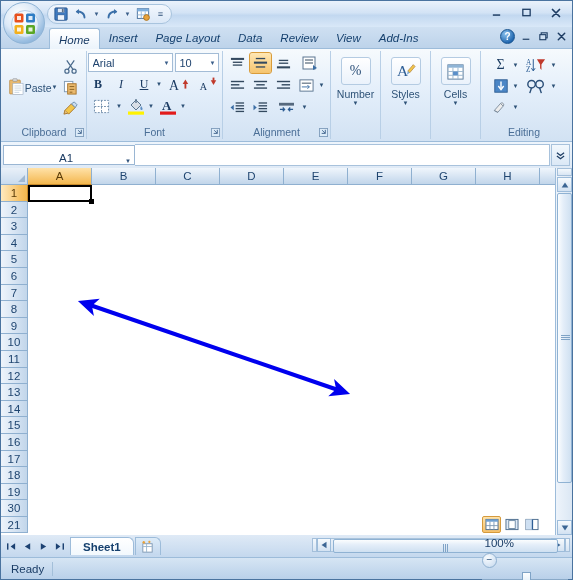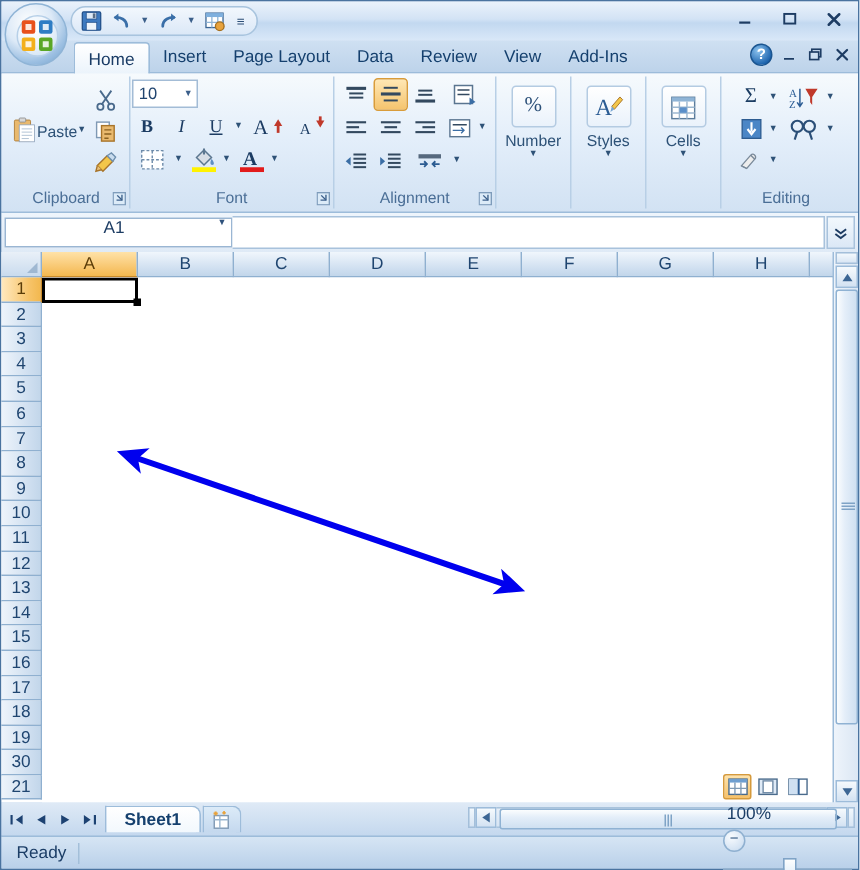--- a/index.html
+++ b/index.html
@@ -62,21 +62,21 @@
 
   
   .tabstrip {
     position:absolute; top:26px; left:0; width:571px; height:22px;
     background: linear-gradient(#cfe0f2, #bdd3ea);
     border-bottom:1px solid #9dbcda;
   }
   .tabs { position:absolute; left:48px; top:0; display:flex; height:22px; align-items:flex-end; }
   .tab {
     height:21px; padding:0 9px; line-height:21px; font-size:11.5px; color:#15406e;
-    cursor:default; white-space:nowrap;
+    cursor:default; white-space:nowrap;font-style:italic;
   }
   .tab.active {
     background: linear-gradient(#ffffff,#f3f8fd 60%, #eaf3fb);
     border:1px solid #9dbcda; border-bottom:none;
     border-radius:3px 3px 0 0; color:#1a3c66; font-weight:normal;
     margin-bottom:-1px; height:22px; line-height:22px;
   }
   .tabstrip-right { position:absolute; right:3px; top:2px; display:flex; align-items:center; gap:3px; }
   .help-btn {
     width:15px;height:15px;border-radius:50%;
@@ -154,22 +154,22 @@
   
   .ed-rows { display:flex; flex-direction:column; gap:1px; padding-top:2px; }
 
   
   .fbar {
     position:absolute; top:141px; left:0; width:571px; height:26px;
     background: linear-gradient(#eef5fc,#dfeaf6);
     display:flex; align-items:center; padding:0 2px;
   }
   .namebox {
-    width:152px; height:20px; background:#fff; border:1px solid #9ab6d3;
-    display:flex; align-items:flex-start; justify-content:space-between; padding:0 3px;
+    width:132px; height:20px; background:#fff; border:1px solid #9ab6d3;
+    display:flex; align-items:flex-end; justify-content:space-between; padding:0 3px;
   }
   .namebox .nv { flex:1; text-align:center; font-size:11.5px; color:#1c3c63; }
   .namebox .nd { font-size:6px; color:#2f527c; }
   .fx-zone {
     width:78px; height:22px; margin-left:3px;
     background: linear-gradient(#f4f9fd,#dde9f6);
     border:1px solid #a8c2dc; border-radius:11px 0 0 11px;
     display:flex; align-items:center; justify-content:space-between; padding:0 6px 0 4px;
   }
   .fx-dot {
@@ -476,20 +476,24 @@
           <rect x="0.5" y="0.5" width="9" height="9" fill="#dcebf8" stroke="#7e9cbb"></rect>
           <path d="M7 2 L7 6 L3 6" stroke="#3b5f8a" fill="none"></path>
           <path d="M7 6 L3.5 2.5" stroke="#3b5f8a"></path>
         </svg>
       </div>
     </div>
 
     <div class="group" style="width:136px;">
       <div class="font-rows">
         <div class="row">
+          <div class="combo" style="width:85px;">
+            <span class="cv">Arial</span>
+            <span class="cd">▼</span>
+          </div>
           <div class="combo" style="width:44px;">
             <span class="cv">10</span>
             <span class="cd">▼</span>
           </div>
         </div>
         <div class="row">
           <div class="fbtn" style="font-weight:bold;font-family:'Liberation Serif',serif;">B</div>
           <div class="fbtn" style="font-style:italic;font-family:'Liberation Serif',serif;">I</div>
           <div class="split">
             <div class="fbtn" style="text-decoration:underline;font-family:'Liberation Serif',serif;">U</div>

